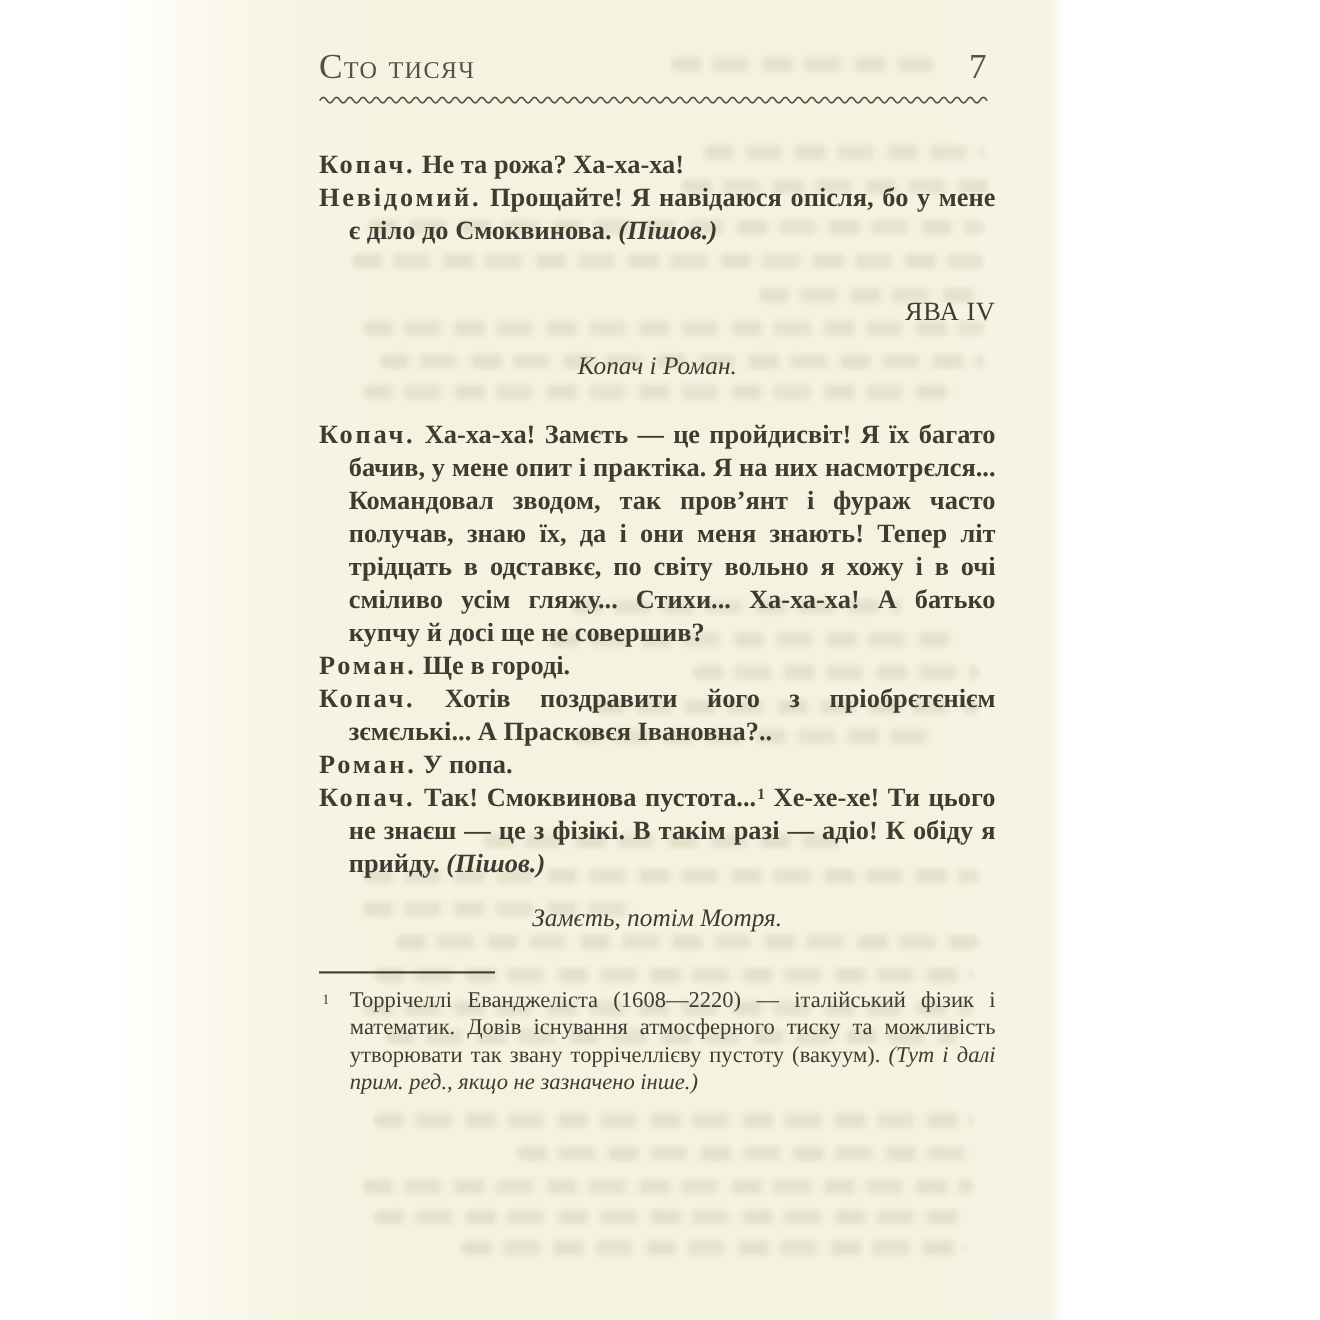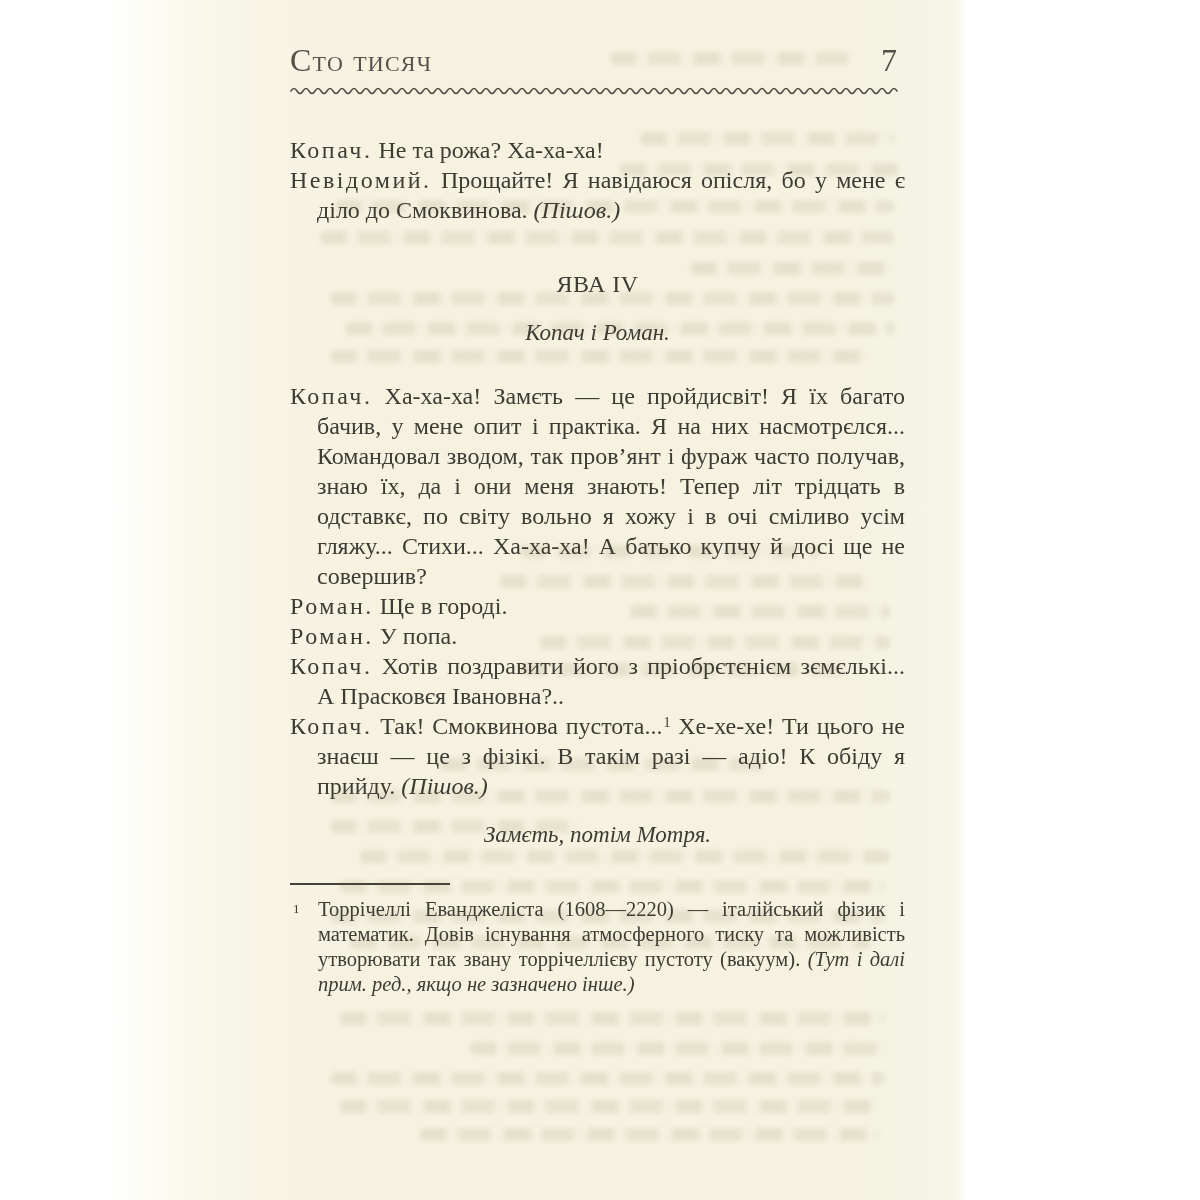--- a/index.html
+++ b/index.html
@@ -33,23 +33,23 @@
   }
   .content{position:absolute;left:290px;top:42px;width:615px;}
   .running-header{
     display:flex;justify-content:space-between;align-items:baseline;
     font-size:32px;color:var(--rule);
   }
   .rh-title{font-variant:small-caps;letter-spacing:1.2px;}
   .rh-num{padding-right:8px;}
   .wave{display:block;margin-top:5px;}
   .text-body{margin-top:38px;font-size:24px;line-height:30px;text-align:justify;}
-  p.dialogue{margin:0;padding-left:27px;text-indent:-27px;}
+  p.dialogue{margin:0;padding-left:27px;text-indent:-27px;font-weight:bold;}
   .speaker{letter-spacing:2.5px;}
-  .scene-heading{text-align:center;margin:44px 0 0 0;letter-spacing:.5px;text-indent:0;}
+  .scene-heading{text-align:right;margin:44px 0 0 0;letter-spacing:.5px;text-indent:0;}
   .cast-line{
     text-align:center;font-style:italic;font-weight:normal;
     font-size:23px;margin:19px 0 33px 0;text-indent:0;
   }
   .it{font-style:italic;}
   sup.fnref{font-size:14px;line-height:0;vertical-align:7px;margin-left:1px;}
   .footnote{margin-top:30px;}
   .fn-rule{width:160px;height:2px;background:#45423b;margin:0 0 12px 0;}
   .fn-body{
     position:relative;padding-left:28px;
@@ -100,22 +100,22 @@
       <path id="wavepath" fill="none" stroke-linecap="round" d="M1 7 q3 -5 6 0 t6 0 t6 0 t6 0 t6 0 t6 0 t6 0 t6 0 t6 0 t6 0 t6 0 t6 0 t6 0 t6 0 t6 0 t6 0 t6 0 t6 0 t6 0 t6 0 t6 0 t6 0 t6 0 t6 0 t6 0 t6 0 t6 0 t6 0 t6 0 t6 0 t6 0 t6 0 t6 0 t6 0 t6 0 t6 0 t6 0 t6 0 t6 0 t6 0 t6 0 t6 0 t6 0 t6 0 t6 0 t6 0 t6 0 t6 0 t6 0 t6 0 t6 0 t6 0 t6 0 t6 0 t6 0 t6 0 t6 0 t6 0 t6 0 t6 0 t6 0 t6 0 t6 0 t6 0 t6 0 t6 0 t6 0 t6 0 t6 0 t6 0 t6 0 t6 0 t6 0 t6 0 t6 0 t6 0 t6 0 t6 0 t6 0 t6 0 t6 0 t6 0 t6 0 t6 0 t6 0 t6 0 t6 0 t6 0 t6 0 t6 0 t6 0 t6 0 t6 0 t6 0 t6 0 t6 0 t6 0 t6 0 t6 0 t6 0 t6 0" stroke="#55514a" stroke-width="1.6"></path>
     </svg>
 
     <div class="text-body">
         <p class="dialogue"><span class="speaker">Копач.</span> <span>Не та рожа? Ха-ха-ха!</span></p>
         <p class="dialogue"><span class="speaker">Невідомий.</span> <span>Прощайте! Я навідаюся опісля, бо у мене є діло до Смоквинова. </span><span class="it">(Пішов.)</span></p>
         <div class="scene-heading">ЯВА IV</div>
         <div class="cast-line">Копач і Роман.</div>
         <p class="dialogue"><span class="speaker">Копач.</span> <span>Ха-ха-ха! Замєть — це пройдисвіт! Я їх багато бачив, у мене опит і практіка. Я на них насмотрєлся... Командовал зводом, так пров’янт і фураж часто получав, знаю їх, да і они меня знають! Тепер літ трідцать в одставкє, по світу вольно я хожу і в очі сміливо усім гляжу... Стихи... Ха-ха-ха! А батько купчу й досі ще не совершив?</span></p>
         <p class="dialogue"><span class="speaker">Роман.</span> <span>Ще в городі.</span></p>
+        <p class="dialogue"><span class="speaker">Копач.</span> <span>Хотів поздравити його з пріобрєтєнієм зємєлькі... А Прасковєя Івановна?..</span></p>
         <p class="dialogue"><span class="speaker">Роман.</span> <span>У попа.</span></p>
-        <p class="dialogue"><span class="speaker">Копач.</span> <span>Хотів поздравити його з пріобрєтєнієм зємєлькі... А Прасковєя Івановна?..</span></p>
         <p class="dialogue"><span class="speaker">Копач.</span> <span>Так! Смоквинова пустота...</span><sup class="fnref">1</sup><span> Хе-хе-хе! Ти цього не знаєш — це з фізікі. В такім разі — адіо! К обіду я прийду. </span><span class="it">(Пішов.)</span></p>
         <div class="cast-line">Замєть, потім Мотря.</div>
       </div>
 
     <div class="footnote">
       <div class="fn-rule"></div>
       <div class="fn-body">
         <span class="fn-marker">1</span>
         <span id="fn-segments"><span>Торрічеллі Еванджеліста (1608—2220) — італійський фізик і математик. Довів існування атмосферного тиску та можливість утворювати так звану торрічеллієву пустоту (вакуум). </span><span class="it">(Тут і далі прим. ред., якщо не зазначено інше.)</span></span>
       </div>

